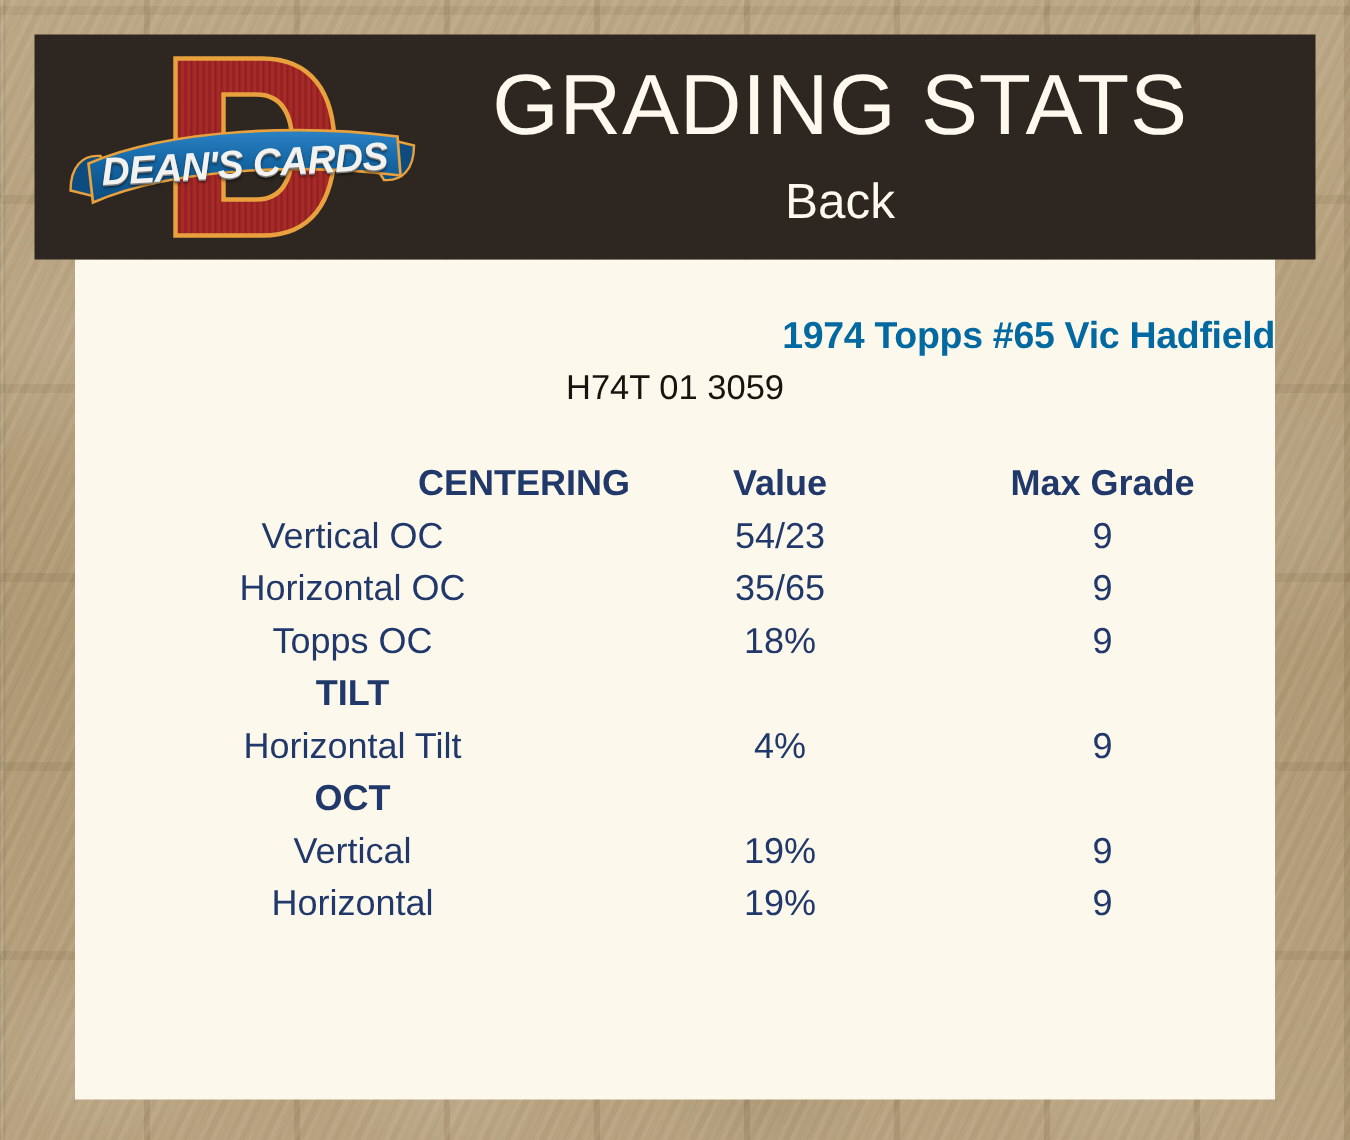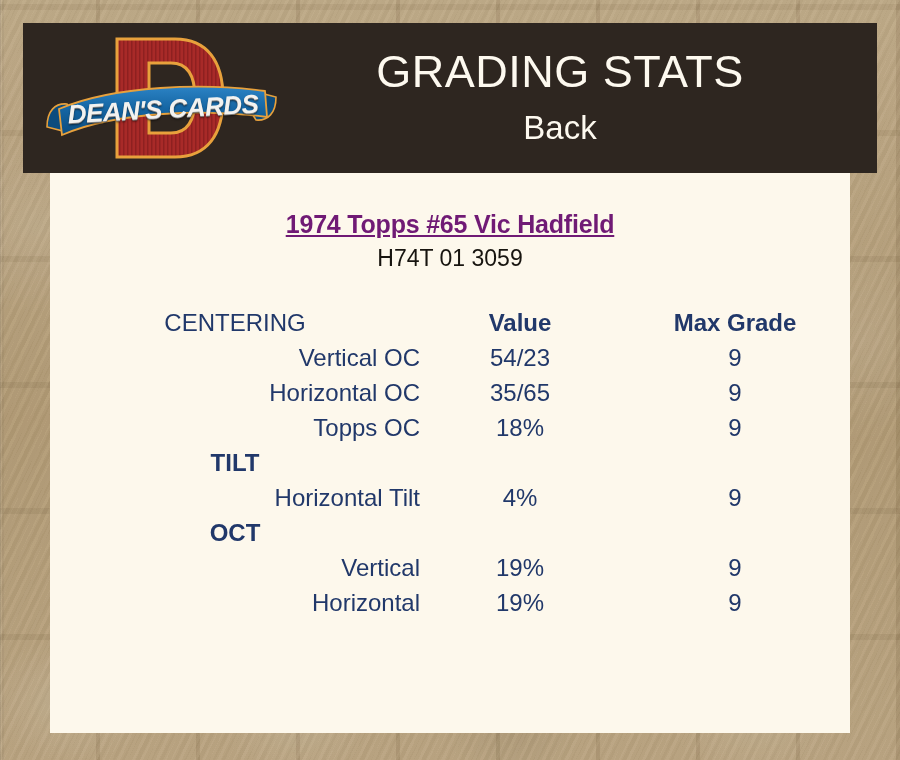--- a/index.html
+++ b/index.html
@@ -105,21 +105,21 @@
   }
 
   
   #header-titles {
     flex: 1 1 auto;
     text-align: center;
     padding-right: 42px;
     color: #fdf9ef;
   }
   #header-title {
-    font-size: 45px;
+    font-size: 57px;
     font-weight: normal;
     line-height: 1.05;
     letter-spacing: 0.5px;
   }
   #header-subtitle {
     font-size: 33px;
     font-weight: normal;
     line-height: 1.25;
     margin-top: 12px;
   }
@@ -130,26 +130,25 @@
     left: 50px;
     top: 173px;
     width: 800px;
     height: 560px;
     background: #fdf8ec;
     z-index: 4;
     padding-top: 37px;
   }
 
   #card-title {
-    text-align: center;
+    text-align: right;
     font-size: 25px;
     font-weight: bold;
-    color: #701a75;
+    color: #0369a1;
     letter-spacing: -0.2px;
-    text-decoration: underline;
   }
   #card-serial {
     text-align: center;
     font-size: 23px;
     font-weight: normal;
     color: #17140f;
     margin-top: 6px;
   }
 
   
@@ -166,40 +165,40 @@
   #stats-table th,
   #stats-table td {
     padding: 0;
     line-height: 35px;
     height: 35px;
     font-size: 24px;
     vertical-align: middle;
   }
 
   th.col-head-section {
-    text-align: center;
+    text-align: right;
     padding-left: 105px;
-    font-weight: normal;
+    font-weight: bold;
     font-size: 24px;
   }
   th.col-head-value,
   th.col-head-grade {
     text-align: center;
     font-weight: bold;
     font-size: 24px;
     margin-top: 22px;
   }
 
   td.section-label {
     text-align: center;
     padding-left: 105px;
     font-weight: bold;
   }
   td.row-label {
-    text-align: right;
+    text-align: center;
     padding-left: 155px;
     font-weight: normal;
   }
   td.row-value,
   td.row-grade {
     text-align: center;
     font-weight: normal;
   }
 </style>
 </head>

